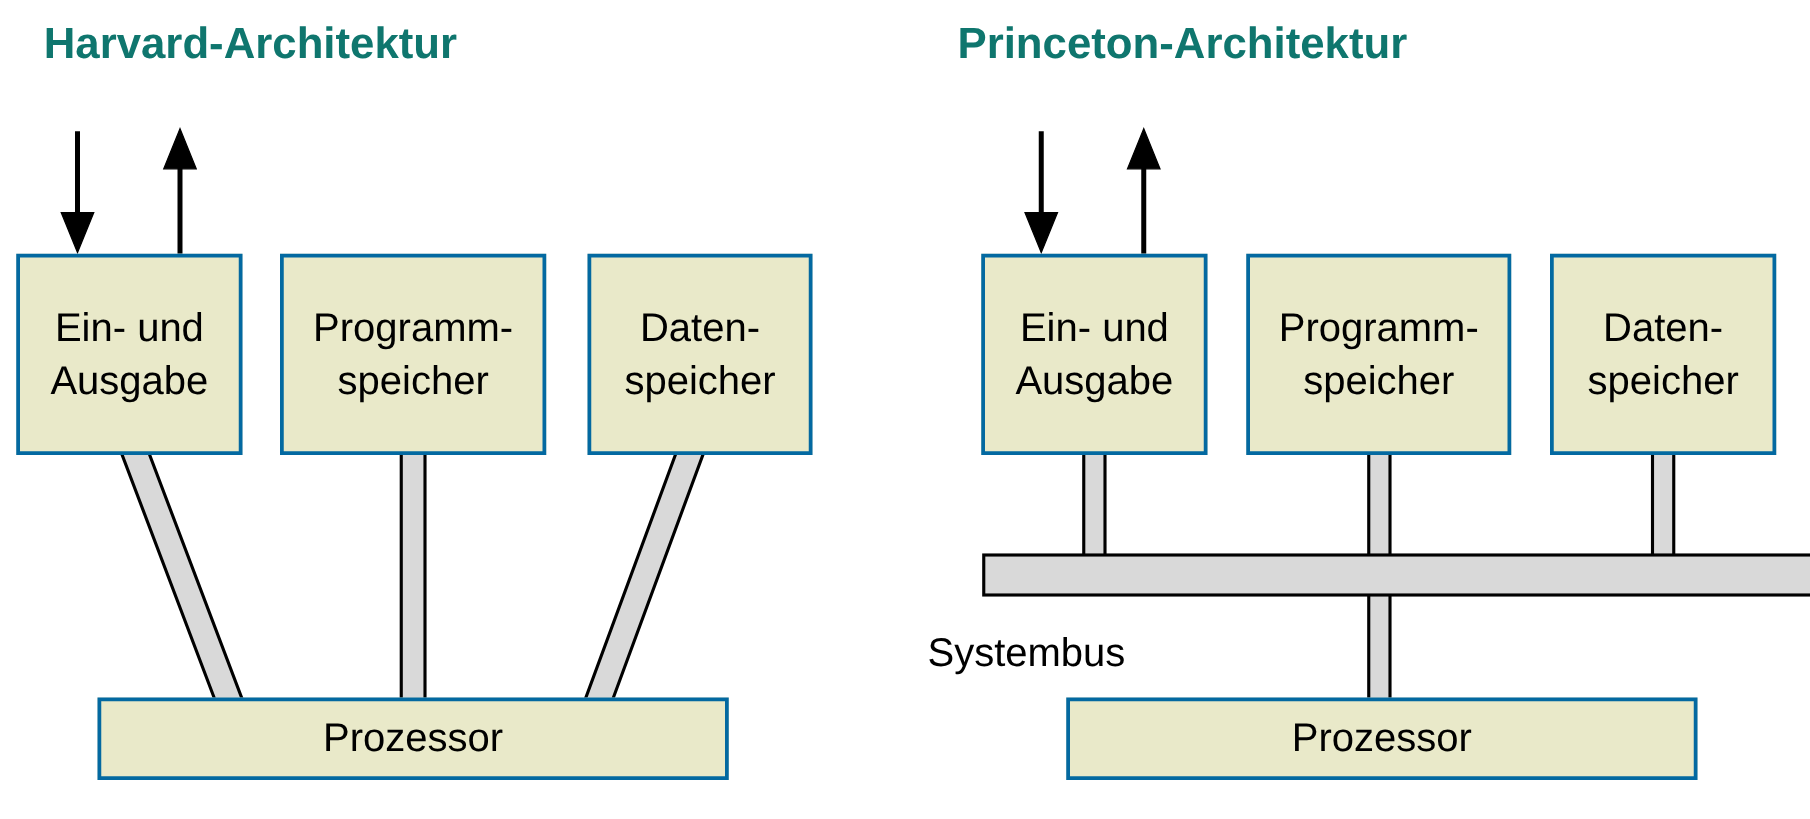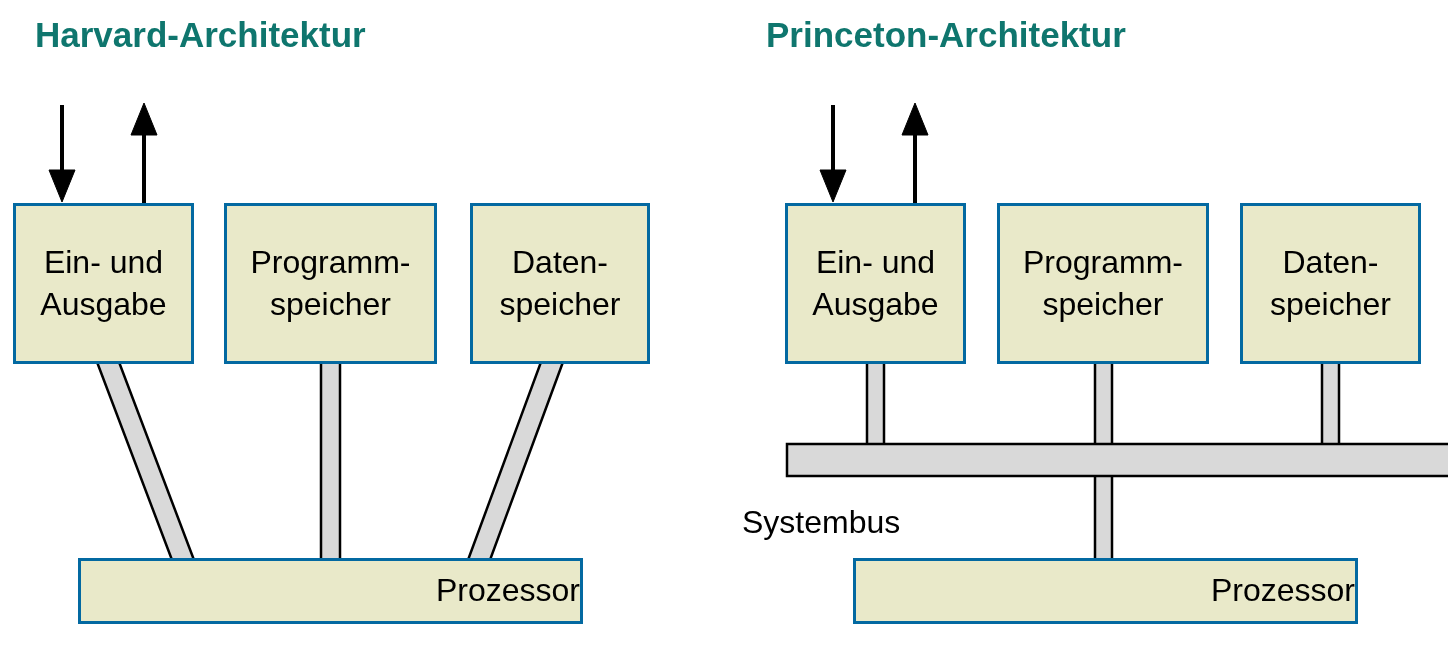--- a/index.html
+++ b/index.html
@@ -28,21 +28,21 @@
     border: 3px solid #0369a1;
     display: flex;
     flex-direction: column;
     justify-content: center;
     align-items: center;
     font-size: 32px;
     line-height: 1.3;
     text-align: center;
   }
   .mem { top: 203px; height: 161px; }
-  .proc { height: 66px; top: 558px; align-items: flex-end; }
+  .proc { height: 66px; top: 558px; }
   .buslabel {
     position: absolute;
     font-size: 32px;
     line-height: 1.2;
     white-space: nowrap;
   }
 </style>
 </head>
 <body>
 

